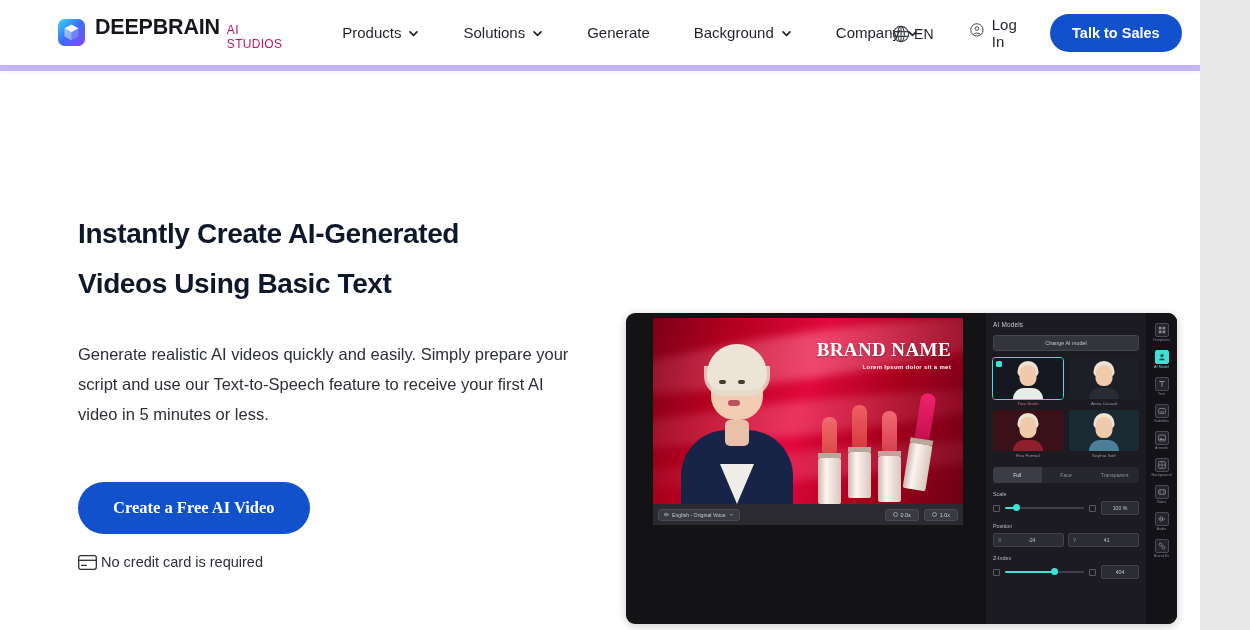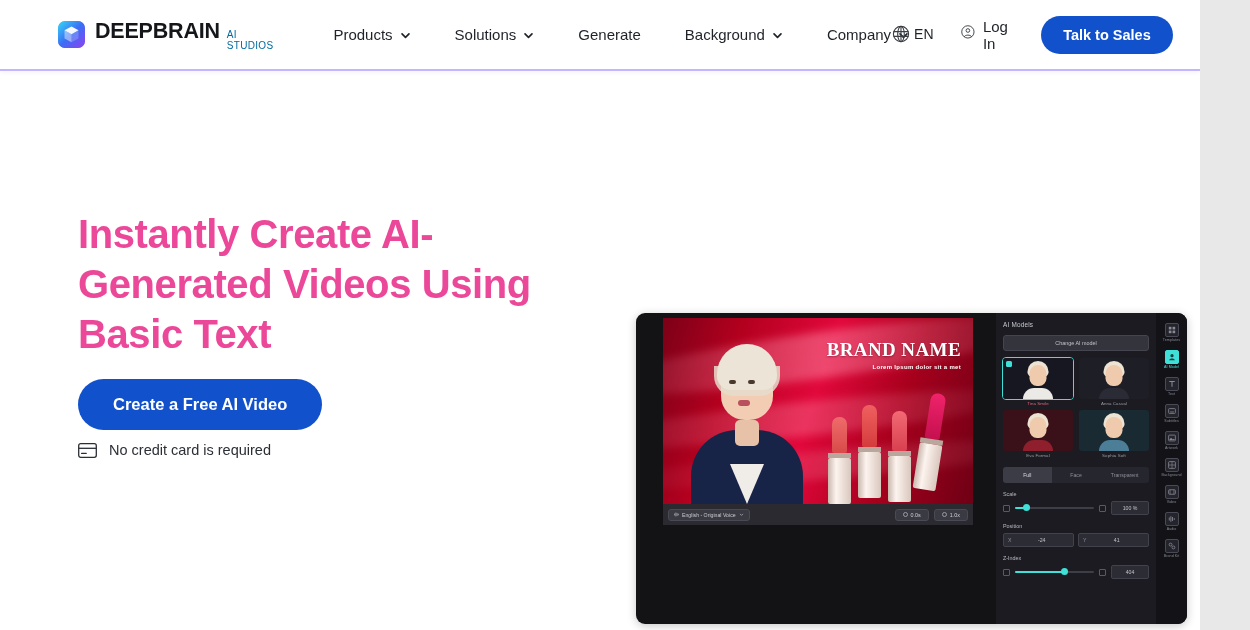--- a/index.html
+++ b/index.html
@@ -18,21 +18,21 @@
     height: 630px;
     background: #ffffff;
     overflow: hidden;
   }
 
   
   #site-header {
     position: relative;
     height: 71px;
     background: #ffffff;
-    border-bottom: 2px solid #c4b5fd;
+    border-bottom: 6px solid #c4b5fd;
     box-shadow: 0 2px 5px rgba(0,0,0,0.045);
     display: flex;
     align-items: center;
     padding: 0 16px 0 58px;
     z-index: 20;
   }
 
   
   .logo-wrap { display: flex; align-items: center; gap: 10px; }
   .logo-mark {
@@ -49,24 +49,24 @@
   }
   .logo-text { display: flex; align-items: baseline; gap: 7px; }
   .logo-deepbrain {
     font-size: 21.5px;
     font-weight: 700;
     letter-spacing: -0.2px;
     color: #14161a;
     font-family: "Liberation Sans", sans-serif;
   }
   .logo-studios {
-    font-size: 10px;
+    font-size: 12px;
     font-weight: 500;
     letter-spacing: 0.3px;
-    color: #0369a1;
+    color: #be185d;
   }
 
   
   #main-nav {
     display: flex;
     align-items: center;
     margin-left: 60px;
     gap: 0px;
   }
   .nav-item {
@@ -140,60 +140,60 @@
 
   
   #hero {
     display: flex;
     align-items: flex-start;
     padding: 0 0 0 78px;
     position: relative;
   }
   #hero-left { width: 520px; padding-top: 138px; }
   #hero-title {
-    font-size: 40px;
+    font-size: 28px;
     line-height: 50px;
     font-weight: 700;
-    color: #ec4899;
+    color: #0f172a;
     letter-spacing: -0.4px;
     max-width: 470px;
   }
   #hero-sub {
     margin-top: 30px;
     font-size: 16.5px;
     line-height: 30px;
     color: #2c2f36;
     max-width: 500px;
   }
   #hero-cta {
-    margin-top: 20px;
+    margin-top: 53px;
     display: inline-block;
     background: #1251cc;
     color: #fff;
     border: none;
     border-radius: 28px;
     font-size: 16.5px;
     font-weight: 600;
     padding: 16px 35px;
     cursor: pointer;
-    font-family: Liberation Sans, sans-serif;
+    font-family: Liberation Serif, serif;
   }
   #hero-note {
-    margin-top: 12px;
+    margin-top: 20px;
     display: flex;
     align-items: center;
-    gap: 12px;
+    gap: 4px;
     font-size: 14.5px;
     color: #2c2f36;
   }
   #hero-note .card-ico { width: 19px; height: 15px; display: block; }
 
   
   #hero-media {
-    margin-left: 38px;
+    margin-left: 28px;
     margin-top: 242px;
   }
   #app-shot {
     width: 551px;
     height: 311px;
     background: #131316;
     border-radius: 9px;
     display: flex;
     overflow: hidden;
     position: relative;
@@ -521,20 +521,21 @@
         <span>Log In</span>
       </div>
       <button class="btn-sales">Talk to Sales</button>
     </div>
   </header>
 
   <section id="hero">
 
     <div id="hero-left">
       <h1 id="hero-title">Instantly Create AI-Generated Videos Using Basic Text</h1>
+      <p id="hero-sub">Generate realistic AI videos quickly and easily. Simply prepare your script and use our Text-to-Speech feature to receive your first AI video in 5 minutes or less.</p>
       <button id="hero-cta">Create a Free AI Video</button>
       <div id="hero-note">
         <span class="card-ico">
           <svg viewBox="0 0 19 15">
             <rect x="0.7" y="0.7" width="17.6" height="13.6" rx="2" fill="none" stroke="#2b2e34" stroke-width="1.3"></rect>
             <path d="M0.7 5.3 H18.3" stroke="#2b2e34" stroke-width="1.3"></path>
             <path d="M3.6 10.4 H8.2" stroke="#2b2e34" stroke-width="1.3" stroke-linecap="round"></path>
           </svg>
         </span>
         <span>No credit card is required</span>

